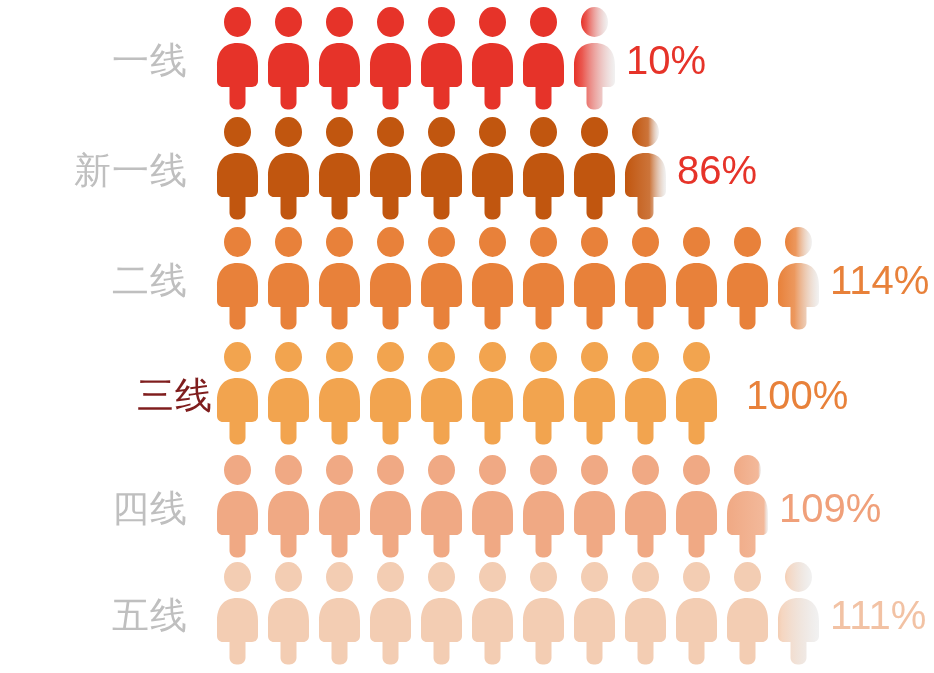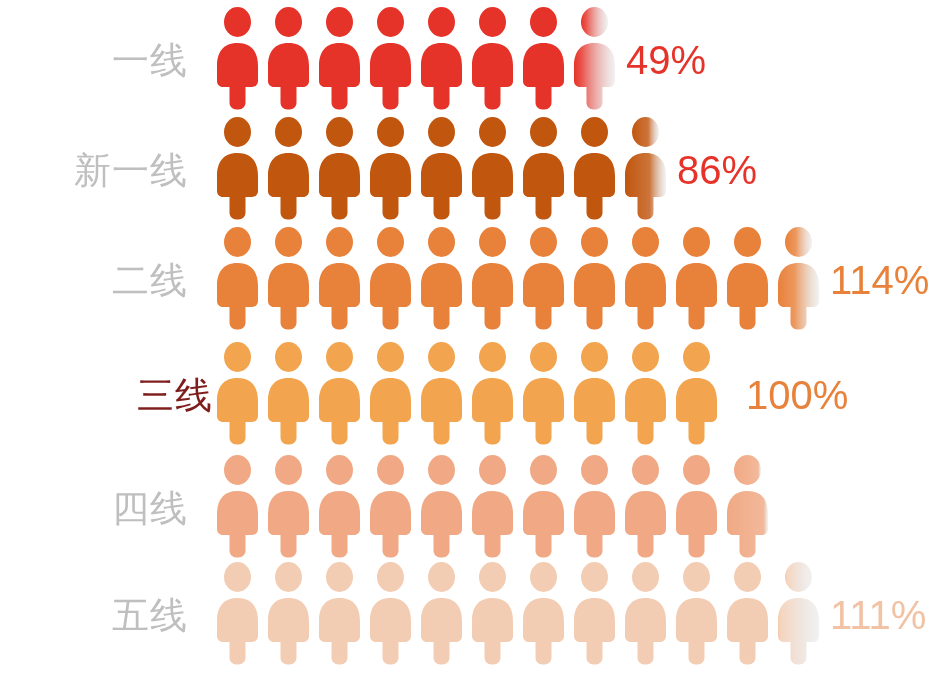--- a/index.html
+++ b/index.html
@@ -136,21 +136,21 @@
                 <stop offset="100%" stop-color="#d8d8d8" stop-opacity="0.35"></stop>
               </linearGradient>
             </defs>
           </svg>
           <svg viewBox="0 0 51 105">
             <ellipse cx="25.5" cy="17" rx="13.5" ry="15" fill="url(#grad-0-7)"></ellipse>
             <path d="M25.5 38 C10.5 38 5 48 5 61 L5 76 C5 79.5 7.5 82 11 82 L17.5 82 L17.5 97.5 C17.5 101.5 20.5 104.5 24.5 104.5 L26.5 104.5 C30.5 104.5 33.5 101.5 33.5 97.5 L33.5 82 L40 82 C43.5 82 46 79.5 46 76 L46 61 C46 48 40.5 38 25.5 38 Z" fill="url(#grad-0-7)"></path>
           </svg>
         </div>
       </div>
-      <div class="value" style="color: rgb(230, 51, 41); left: 600px; top: 50%; transform: translateY(-50%);">49%</div>
+      <div class="value" style="color: rgb(230, 51, 41); left: 600px; top: 50%; transform: translateY(-50%);">10%</div>
     </div>
     <div class="row" style="top: 115px;">
       <div class="row-label" style="color: rgb(191, 191, 191); top: 50%; transform: translateY(-50%);">新一线</div>
       <div class="icons">
         <div class="person">
           <svg viewBox="0 0 51 105">
             <ellipse cx="25.5" cy="17" rx="13.5" ry="15" fill="#C1560F"></ellipse>
             <path d="M25.5 38 C10.5 38 5 48 5 61 L5 76 C5 79.5 7.5 82 11 82 L17.5 82 L17.5 97.5 C17.5 101.5 20.5 104.5 24.5 104.5 L26.5 104.5 C30.5 104.5 33.5 101.5 33.5 97.5 L33.5 82 L40 82 C43.5 82 46 79.5 46 76 L46 61 C46 48 40.5 38 25.5 38 Z" fill="#C1560F"></path>
           </svg>
         </div>
@@ -439,20 +439,21 @@
                 <stop offset="100%" stop-color="#d8d8d8" stop-opacity="0.35"></stop>
               </linearGradient>
             </defs>
           </svg>
           <svg viewBox="0 0 51 105">
             <ellipse cx="25.5" cy="17" rx="13.5" ry="15" fill="url(#grad-4-10)"></ellipse>
             <path d="M25.5 38 C10.5 38 5 48 5 61 L5 76 C5 79.5 7.5 82 11 82 L17.5 82 L17.5 97.5 C17.5 101.5 20.5 104.5 24.5 104.5 L26.5 104.5 C30.5 104.5 33.5 101.5 33.5 97.5 L33.5 82 L40 82 C43.5 82 46 79.5 46 76 L46 61 C46 48 40.5 38 25.5 38 Z" fill="url(#grad-4-10)"></path>
           </svg>
         </div>
       </div>
+      <div class="value" style="color: rgb(240, 160, 122); left: 753px; top: 50%; transform: translateY(-50%);">109%</div>
     </div>
     <div class="row" style="top: 560px; padding-left: 10px;">
       <div class="row-label" style="color: rgb(191, 191, 191); top: 50%; transform: translateY(-50%);">五线</div>
       <div class="icons">
         <div class="person">
           <svg viewBox="0 0 51 105">
             <ellipse cx="25.5" cy="17" rx="13.5" ry="15" fill="#F3CDB3"></ellipse>
             <path d="M25.5 38 C10.5 38 5 48 5 61 L5 76 C5 79.5 7.5 82 11 82 L17.5 82 L17.5 97.5 C17.5 101.5 20.5 104.5 24.5 104.5 L26.5 104.5 C30.5 104.5 33.5 101.5 33.5 97.5 L33.5 82 L40 82 C43.5 82 46 79.5 46 76 L46 61 C46 48 40.5 38 25.5 38 Z" fill="#F3CDB3"></path>
           </svg>
         </div>

